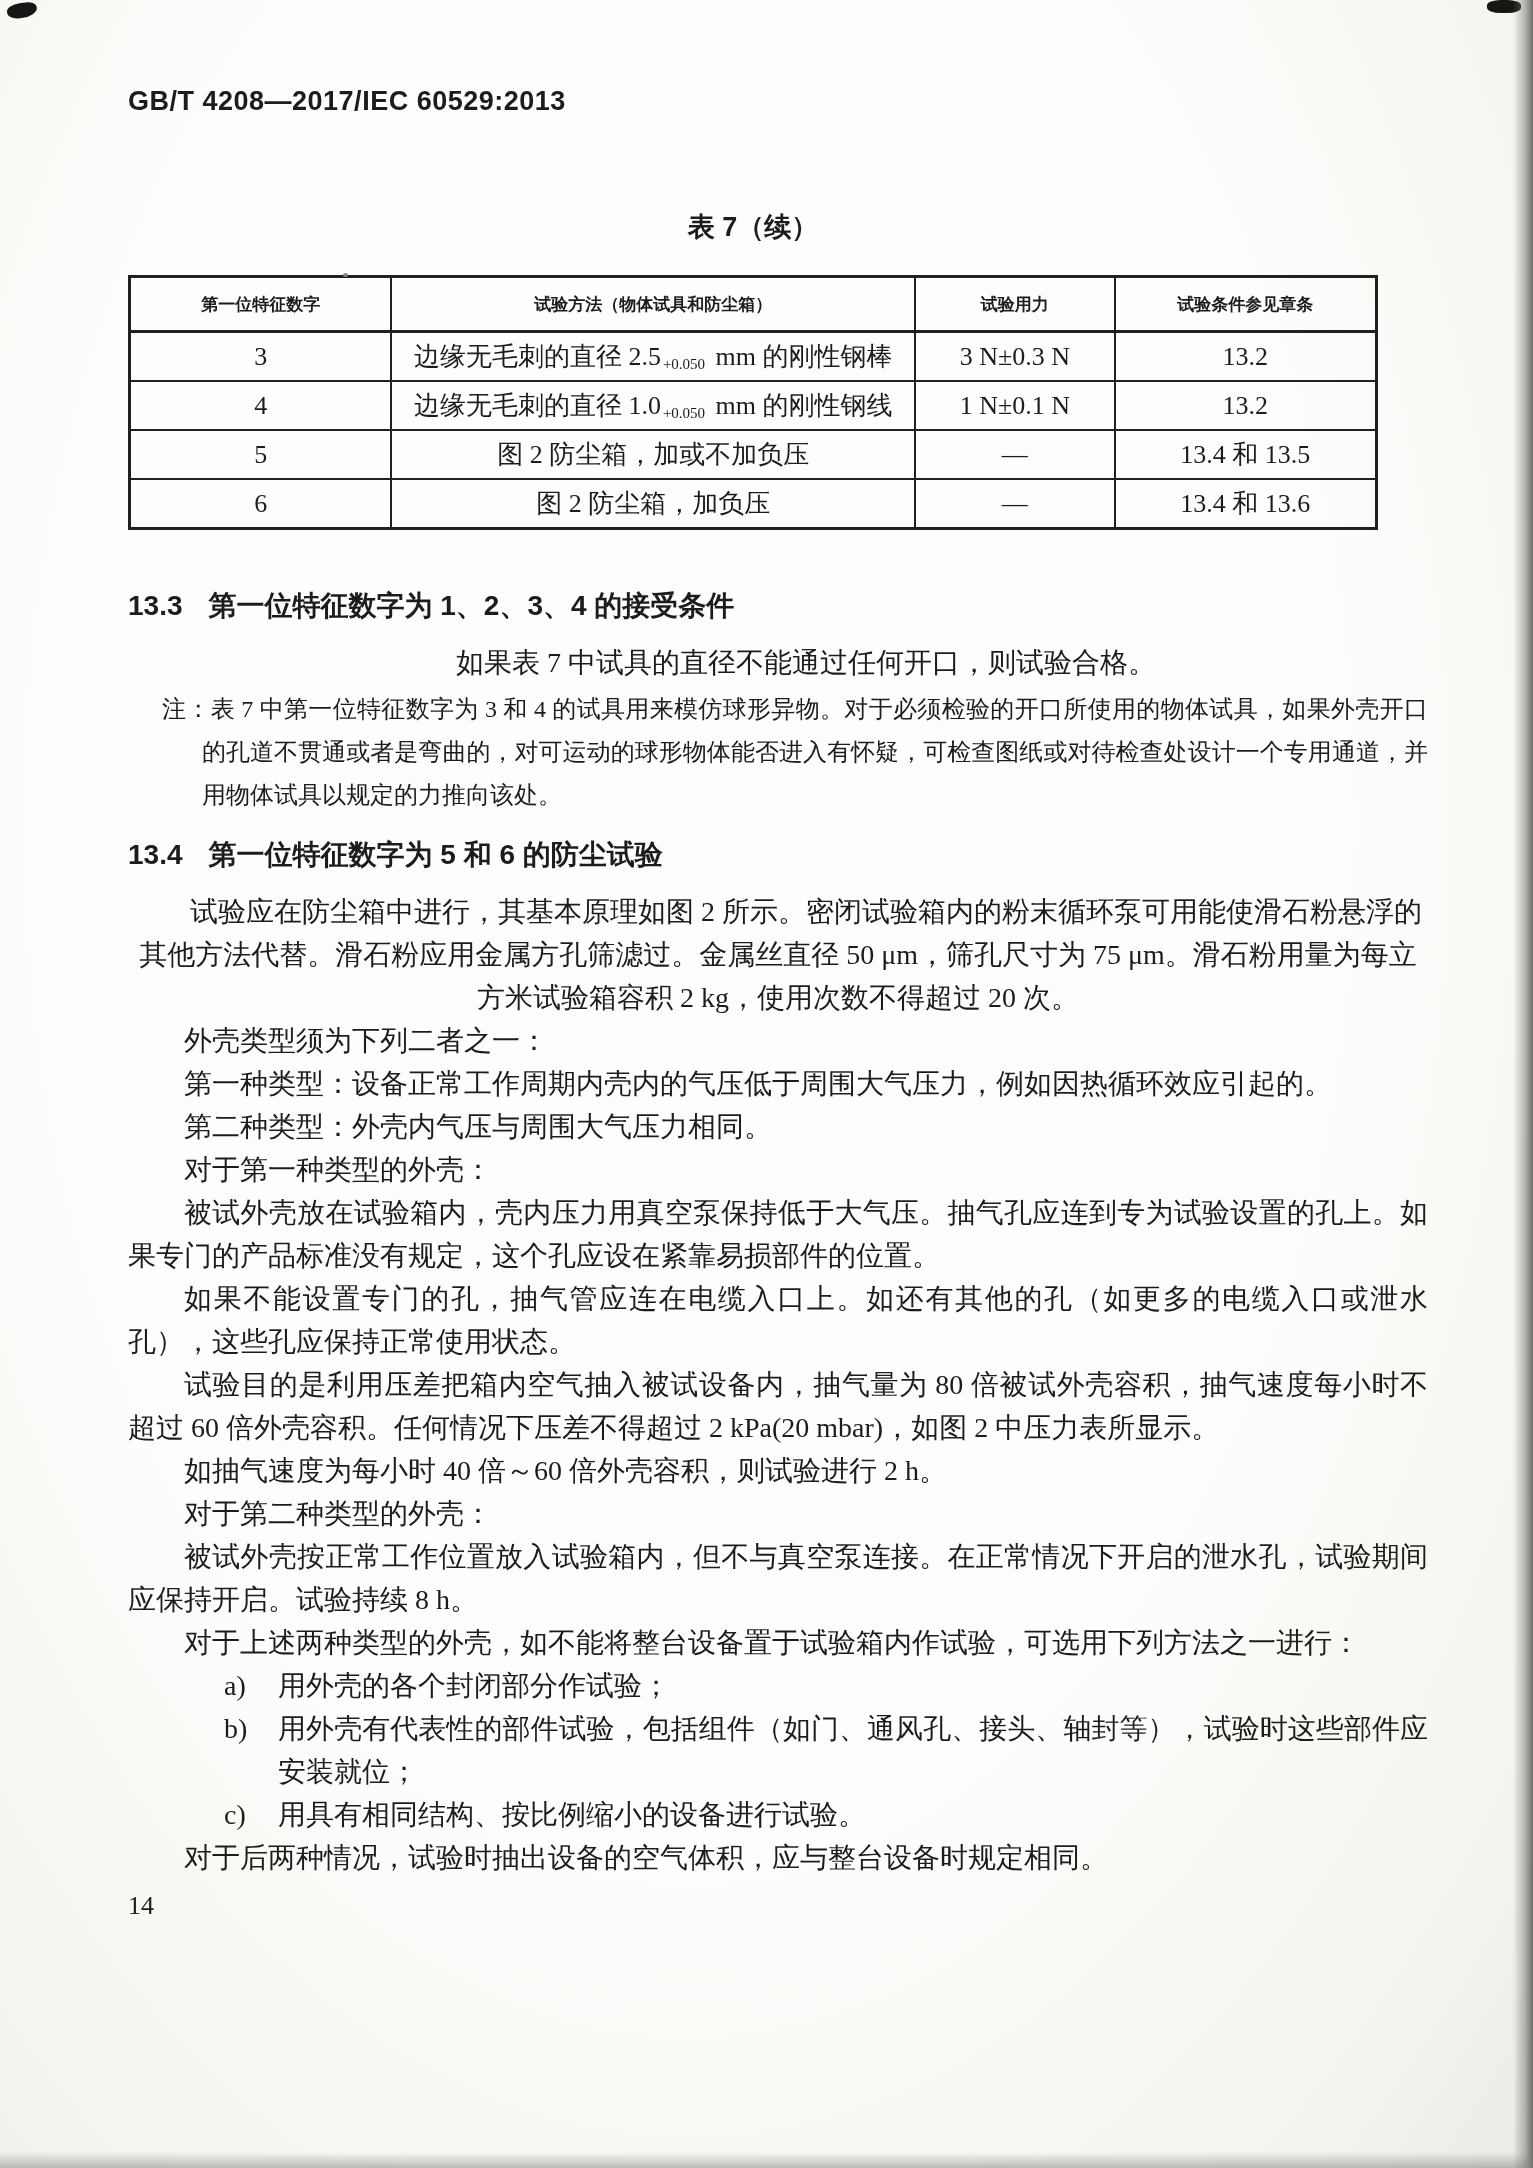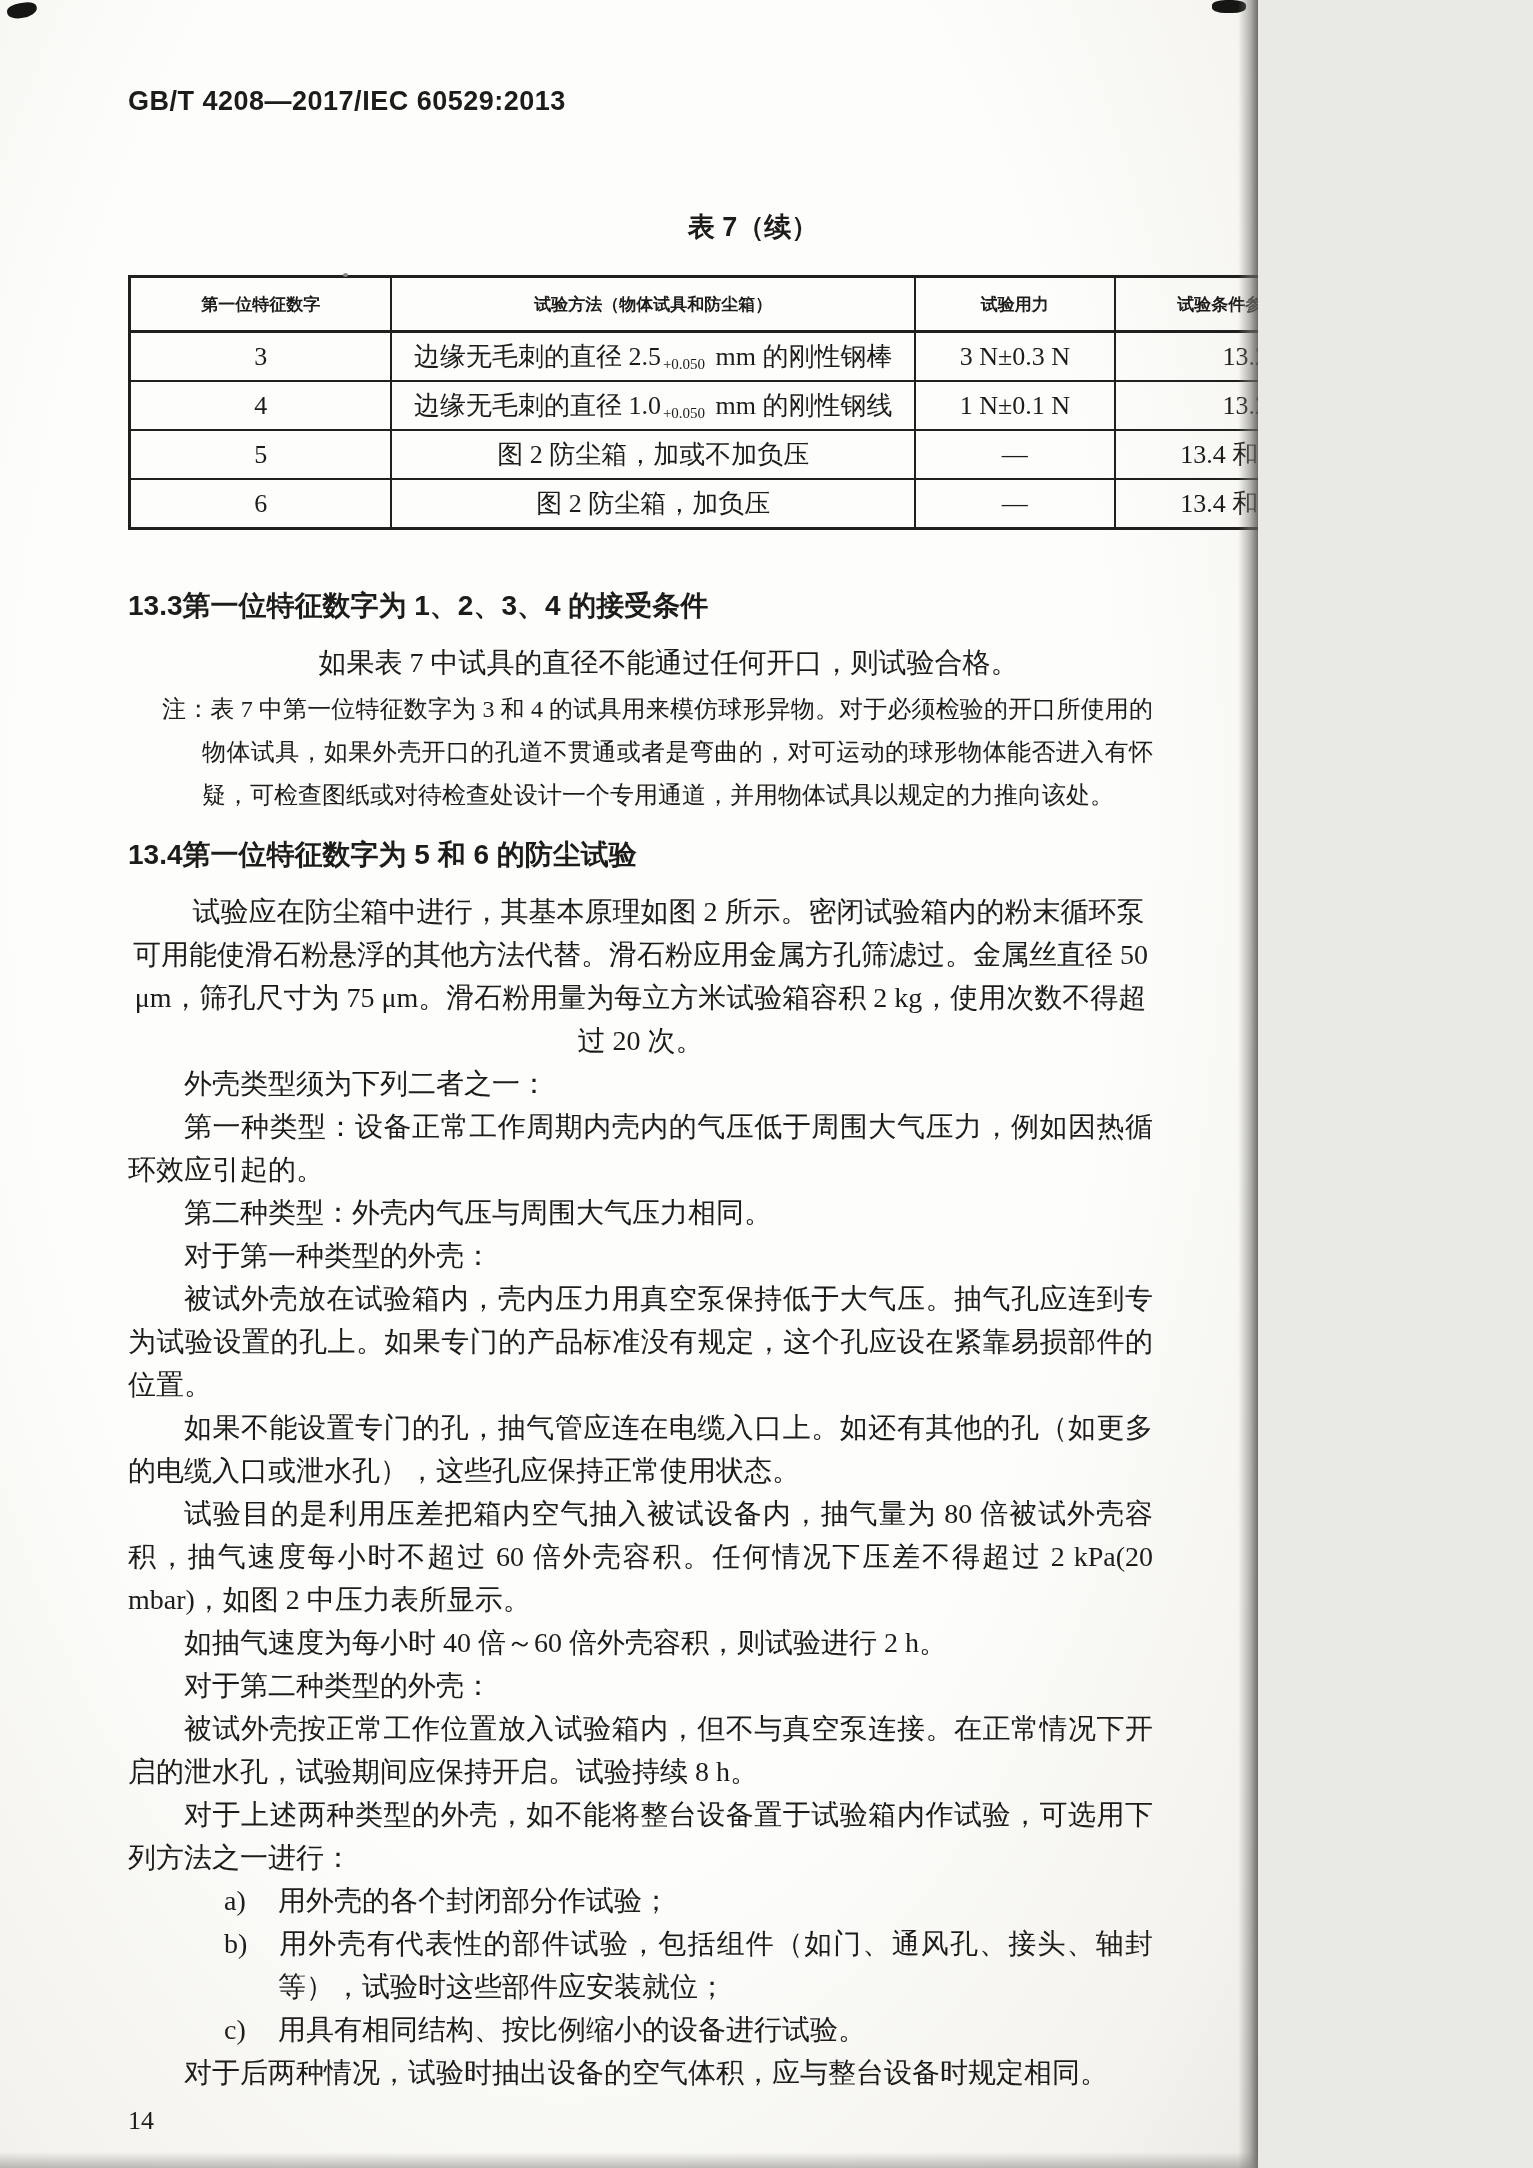--- a/index.html
+++ b/index.html
@@ -2,21 +2,21 @@
 <html><head>
 <meta charset="utf-8">
 <style>
   html,body { margin:0; padding:0; }
   body {
     width:1533px; height:2168px;
     background:#e9e9e6;
     font-family:"Liberation Serif","DejaVu Serif",serif;
   }
   .scan {
-    position:relative; width:1258px; height:2168px; overflow:hidden;
+    position:relative; width:1533px; height:2168px; overflow:hidden;
     background: radial-gradient(ellipse at 45% 38%, #fdfdfb 55%, #f3f2ee 88%, #ebeae5 100%);
     color:#1d1c1a;
   }
   .page { position:relative; box-sizing:border-box; padding:86px 105px 0 128px; }
 
   .doc-code {
     font-family:"Liberation Sans","DejaVu Sans",sans-serif;
     font-weight:bold; font-size:27px; letter-spacing:.5px;
   }
 
@@ -45,21 +45,21 @@
   td.c-method { text-align:left; padding-left:24px; }
   .tol {
     display:inline-flex; flex-direction:row; align-items:flex-start;
     vertical-align:-4px; font-size:15px; line-height:14px; margin:0 4px 0 2px;
   }
 
   h2.sec {
     font-family:"Liberation Sans","DejaVu Sans",sans-serif;
     font-weight:bold; font-size:28px; line-height:43px; margin:54px 0 0;
   }
-  h2.sec .sec-num { }
+  h2.sec .sec-num { margin-right:26px; }
   h2#sec134 { margin-top:16px; }
 
   p { margin:0; font-size:28px; line-height:43px; }
   .indent { text-indent:2em; }
   .just { text-align:justify; }
   .mt { margin-top:14px;text-align:center; }
   .note {
     font-size:24px; line-height:43px;
     margin:4px 0 0 34px; padding-left:40px; text-indent:-40px;
     text-align:justify;

